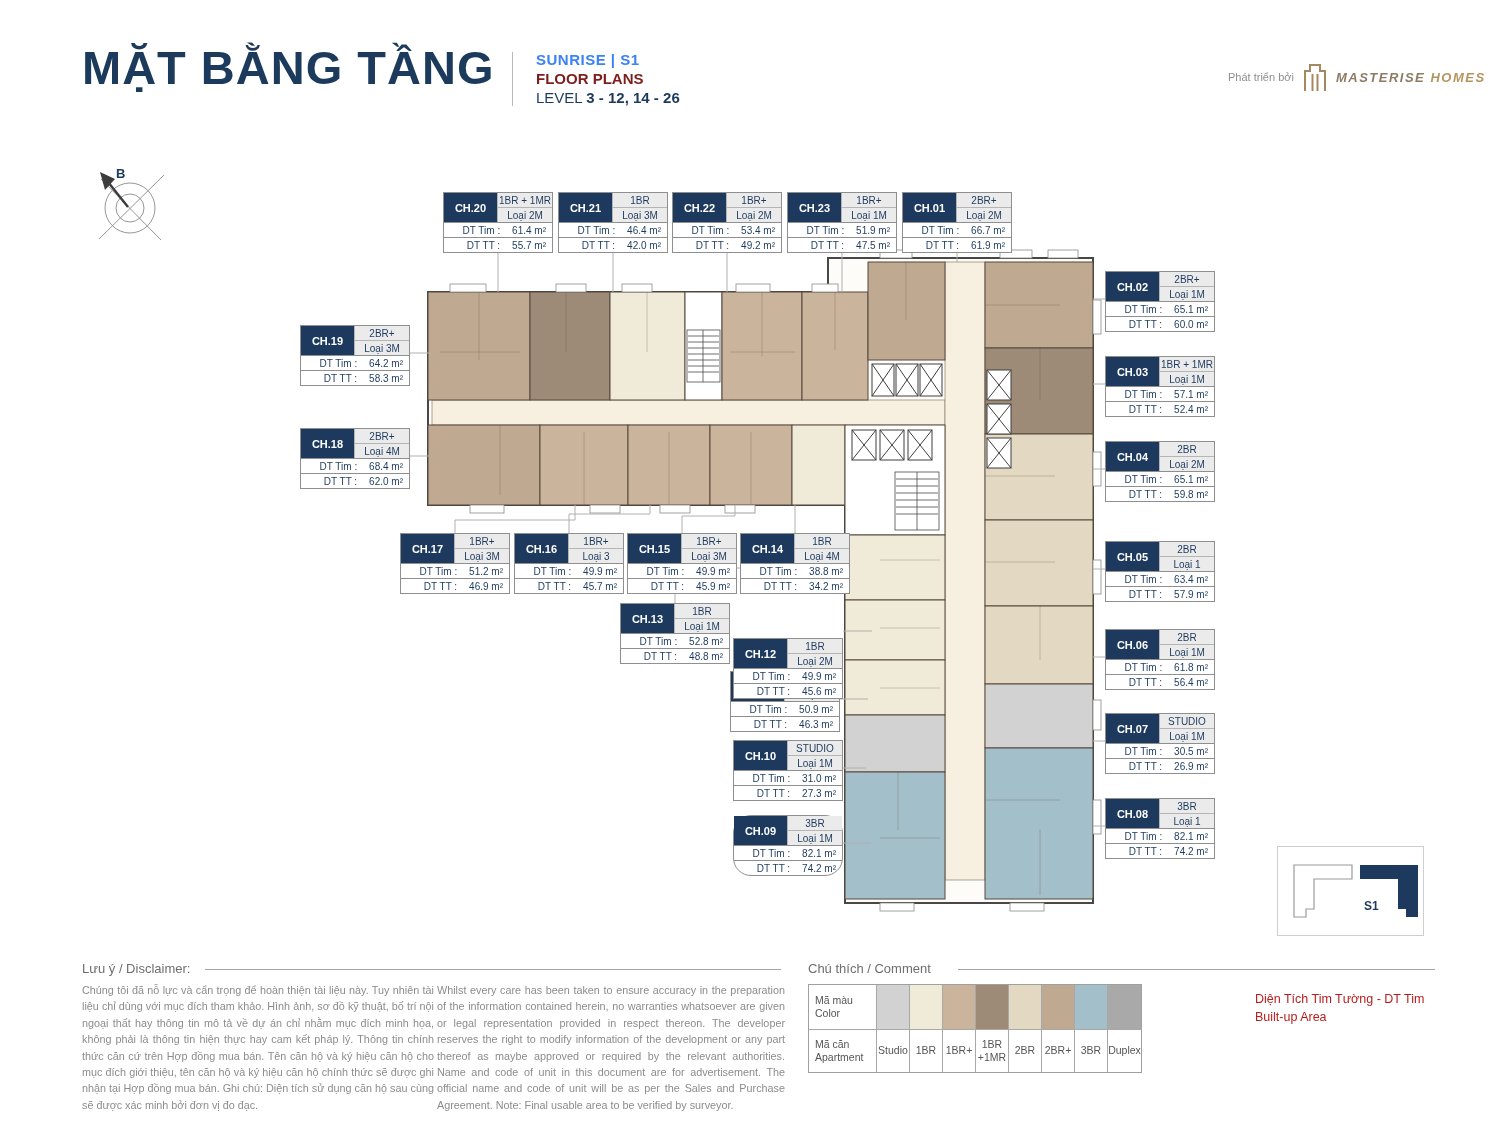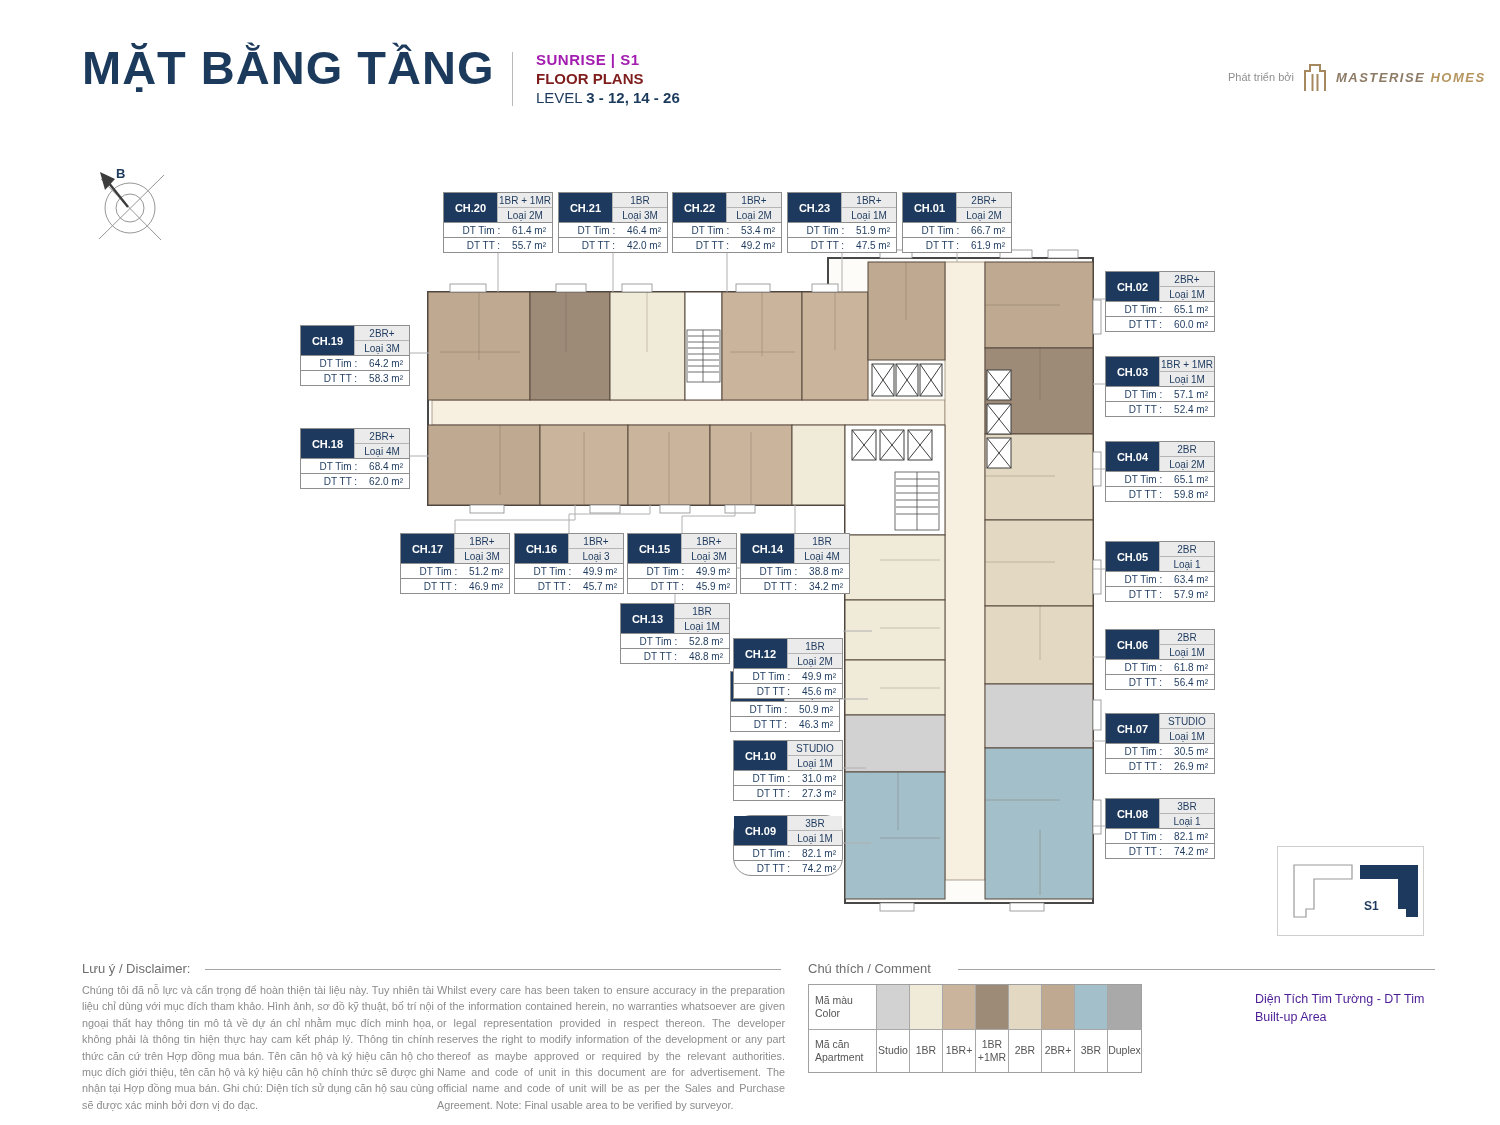--- a/index.html
+++ b/index.html
@@ -6,21 +6,21 @@
   body{
     width:1500px;height:1125px;position:relative;background:#ffffff;
     font-family:"Liberation Sans",sans-serif;overflow:hidden;color:#1d3a5e;
   }
   .abs{position:absolute;}
 
   
   .page-title{left:82px;top:40px;font-size:47px;font-weight:800;color:#1c3a5c;letter-spacing:1px;}
   .hdr-divider{left:512px;top:52px;width:1px;height:54px;background:#b9b9b9;}
   .hdr-sub{left:536px;top:50px;line-height:19px;font-size:15px;}
-  .sub-gold{color:#a21caf;font-weight:700;letter-spacing:.5px;}
+  .sub-gold{color:#3b82f6;font-weight:700;letter-spacing:.5px;}
   .sub-navy{color:#7f1d1d;font-weight:600;}
   .sub-level{color:#1c3a5c;font-weight:400;}
   .sub-level b{font-weight:700;}
   .dev-block{left:1228px;top:62px;display:flex;align-items:center;gap:8px;}
   .dev-prefix{font-size:11px;color:#8f8f8f;}
   .dev-name{font-size:13px;font-weight:700;letter-spacing:1.5px;color:#8d7b66;font-style:italic;}
   .dev-name .gold{color:#b5955f;}
 
   
   .compass-b{left:116px;top:166px;font-size:13px;font-weight:800;color:#1c3a5c;}
@@ -43,21 +43,21 @@
   .foot-line{height:1px;background:#a5a5a5;}
   .foot-par{font-size:10.8px;color:#8c8c8c;line-height:1.52;text-align:justify;}
   .legend-grid{left:808px;top:984px;display:grid;grid-template-columns:68px repeat(8,33px);
     grid-template-rows:45px 42px;border:1px solid #a0a0a0;background:#fff;}
   .lg-cell{border-right:1px solid #a8a8a8;border-bottom:1px solid #a8a8a8;box-sizing:border-box;
     display:flex;align-items:center;justify-content:center;text-align:center;
     font-size:10.5px;color:#555;line-height:1.25;}
   .lg-cell.lbl{justify-content:flex-start;padding-left:6px;text-align:left;}
   .lg-cell:nth-child(9n){border-right:none;}
   .legend-grid .row2{border-bottom:none;}
-  .area-notes{left:1255px;top:990px;width:210px;font-size:12.5px;color:#4c1d95;line-height:1.45;}
+  .area-notes{left:1255px;top:990px;width:210px;font-size:12.5px;color:#b91c1c;line-height:1.45;}
   .area-notes .blk{margin-bottom:16px;}
   .keyplan-box{left:1277px;top:846px;width:145px;height:88px;border:1px solid #cfcfcf;background:#fff;}
   .keyplan-s1{left:1364px;top:899px;font-size:12px;font-weight:800;color:#1d3a5e;}
 </style>
 </head>
 <body>
 
 <svg class="abs" style="left:0;top:0;z-index:1;" width="1500" height="1125" viewBox="0 0 1500 1125">
 
   <g stroke="#979797" fill="none">

